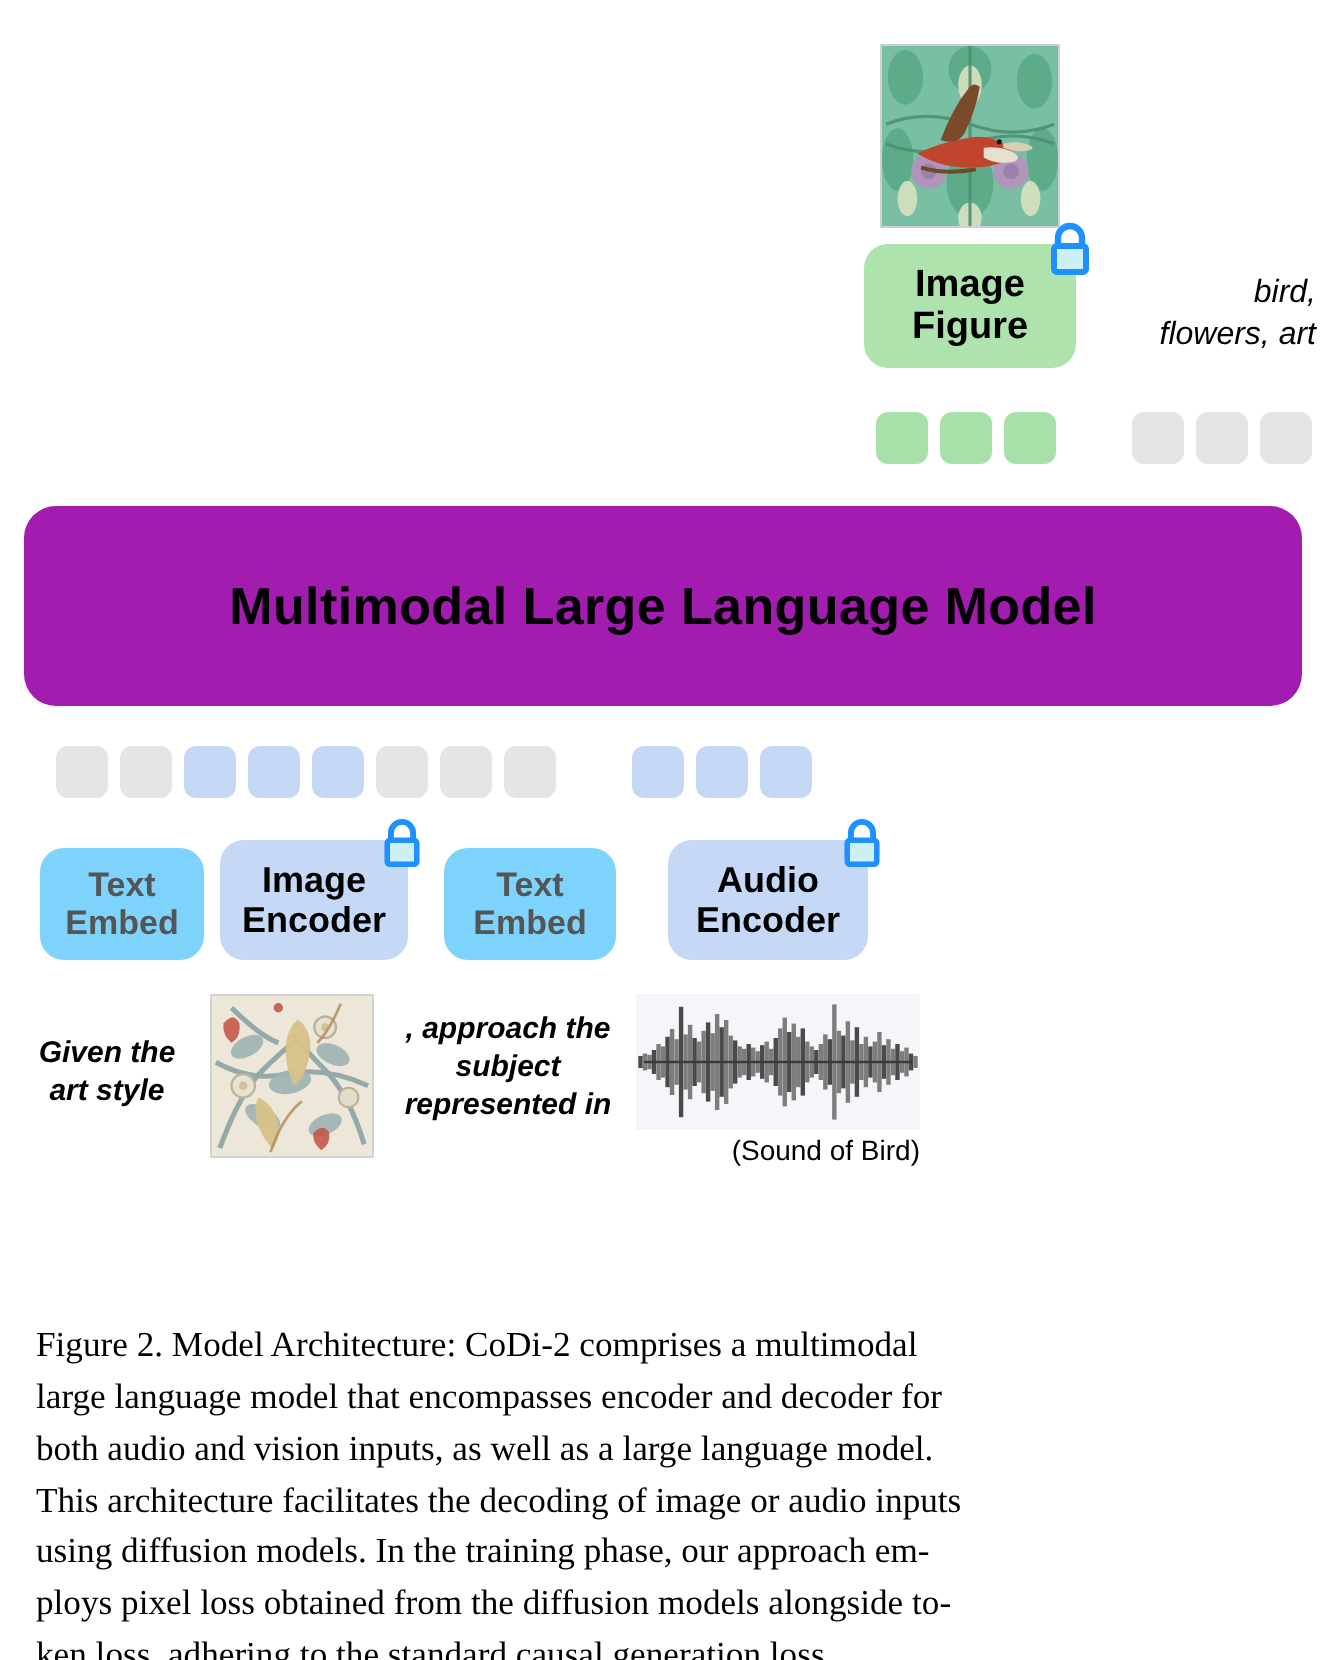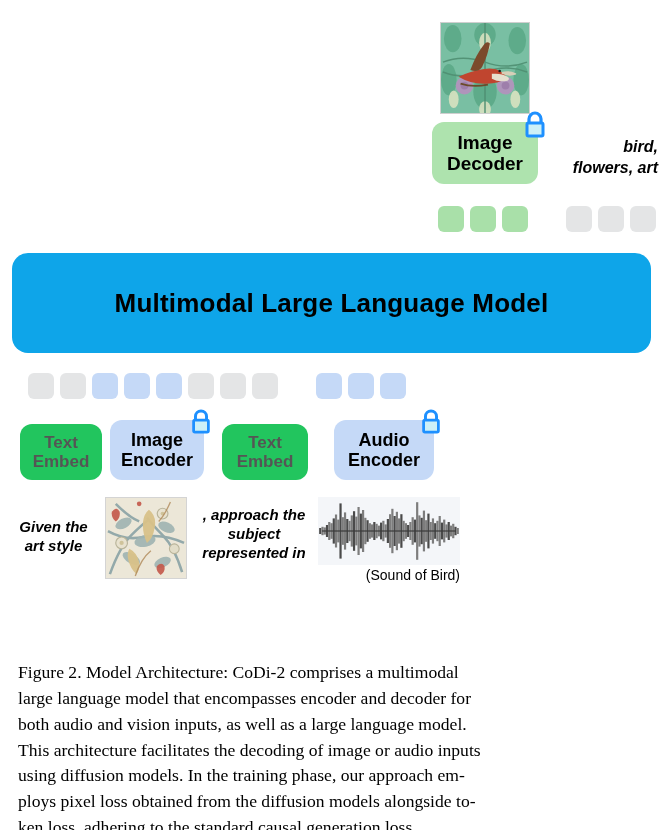--- a/index.html
+++ b/index.html
@@ -39,29 +39,29 @@
     position: absolute;
     border-radius: 12px;
     display: flex; flex-direction: column;
     align-items: center; justify-content: center;
     text-align: center;
     line-height: 1.12;
     font-weight: bold;
   }
   .module.green { background: #aee3ae; color: #000; }
   .module.blue  { background: #c5d9f7; color: #000; }
-  .module.grayb { background: #22c55e; color: #555555; }
+  .module.grayb { background: #7dd3fc; color: #555555; }
 
   .lock { position: absolute; top: -12px; right: -10px; width: 26px; height: 30px; }
 
   
   #mllm {
     position: absolute; left: 12px; top: 253px;
     width: 639px; height: 100px;
-    background: #0ea5e9;
+    background: #a21caf;
     border-radius: 16px;
     display: flex; align-items: center; justify-content: center;
   }
   #mllm-label {
     font-size: 26px; font-weight: bold; color: #000;
     letter-spacing: 0.2px;
   }
 
   
   .prompt-text {
@@ -82,21 +82,21 @@
     background: #f4f6f9;
   }
   #wave-caption {
     position: absolute; left: 318px; top: 567px; width: 142px;
     text-align: right; font-size: 14px; color: #000;
   }
 
   
   #out-caption {
     position: absolute; left: 548px; top: 137px; width: 110px;
-    font-style: italic; font-weight: bold; font-size: 16px;
+    font-style: italic; font-weight: normal; font-size: 16px;
     line-height: 1.3; text-align: right; color: #000;
   }
 
   
   #figure-caption {
     position: absolute; left: 18px; top: 660px; width: 628px;
     font-family: "Liberation Serif", serif;
     font-size: 17.6px; line-height: 1.47;
     color: #000; text-align: justify;
   }
@@ -149,21 +149,21 @@
       <path d="M30 48 q6 -16 14 -26 q3 -4 6 -1 q-2 12 -8 24 q-4 6 -12 3z" fill="#7b4a2b"></path>
       <path d="M52 52 q10 -1 16 3 q3 2 0 4 q-9 2 -16 -2z" fill="#e6e0cf"></path>
       <path d="M62 50 q8 -2 14 1 q2 1 0 2 q-7 2 -14 -1z" fill="#d7cfb8"></path>
       <circle cx="60" cy="49" r="1.3" fill="#1a1a1a"></circle>
       <path d="M20 62 q12 4 28 1" stroke="#6b4b2a" stroke-width="2" fill="none"></path>
     </svg>
   </div>
 
   <div class="module green" id="image-decoder" style="left:432px; top:122px; width:106px; height:62px; font-size:19px;">
     <span>Image</span>
-    <span>Decoder</span>
+    <span>Figure</span>
     <span class="lock">
       <svg viewBox="0 0 26 30" width="26" height="30">
         <path d="M7 13 V9 a6 6 0 0 1 12 0 v4" fill="none" stroke="#1e90ff" stroke-width="3.2"></path>
         <rect x="5" y="13" width="16" height="13" rx="1.5" fill="#cdf0f7" stroke="#1e90ff" stroke-width="3"></rect>
       </svg>
     </span>
   </div>
 
   <div id="out-caption">
     <span>bird,</span><br>

